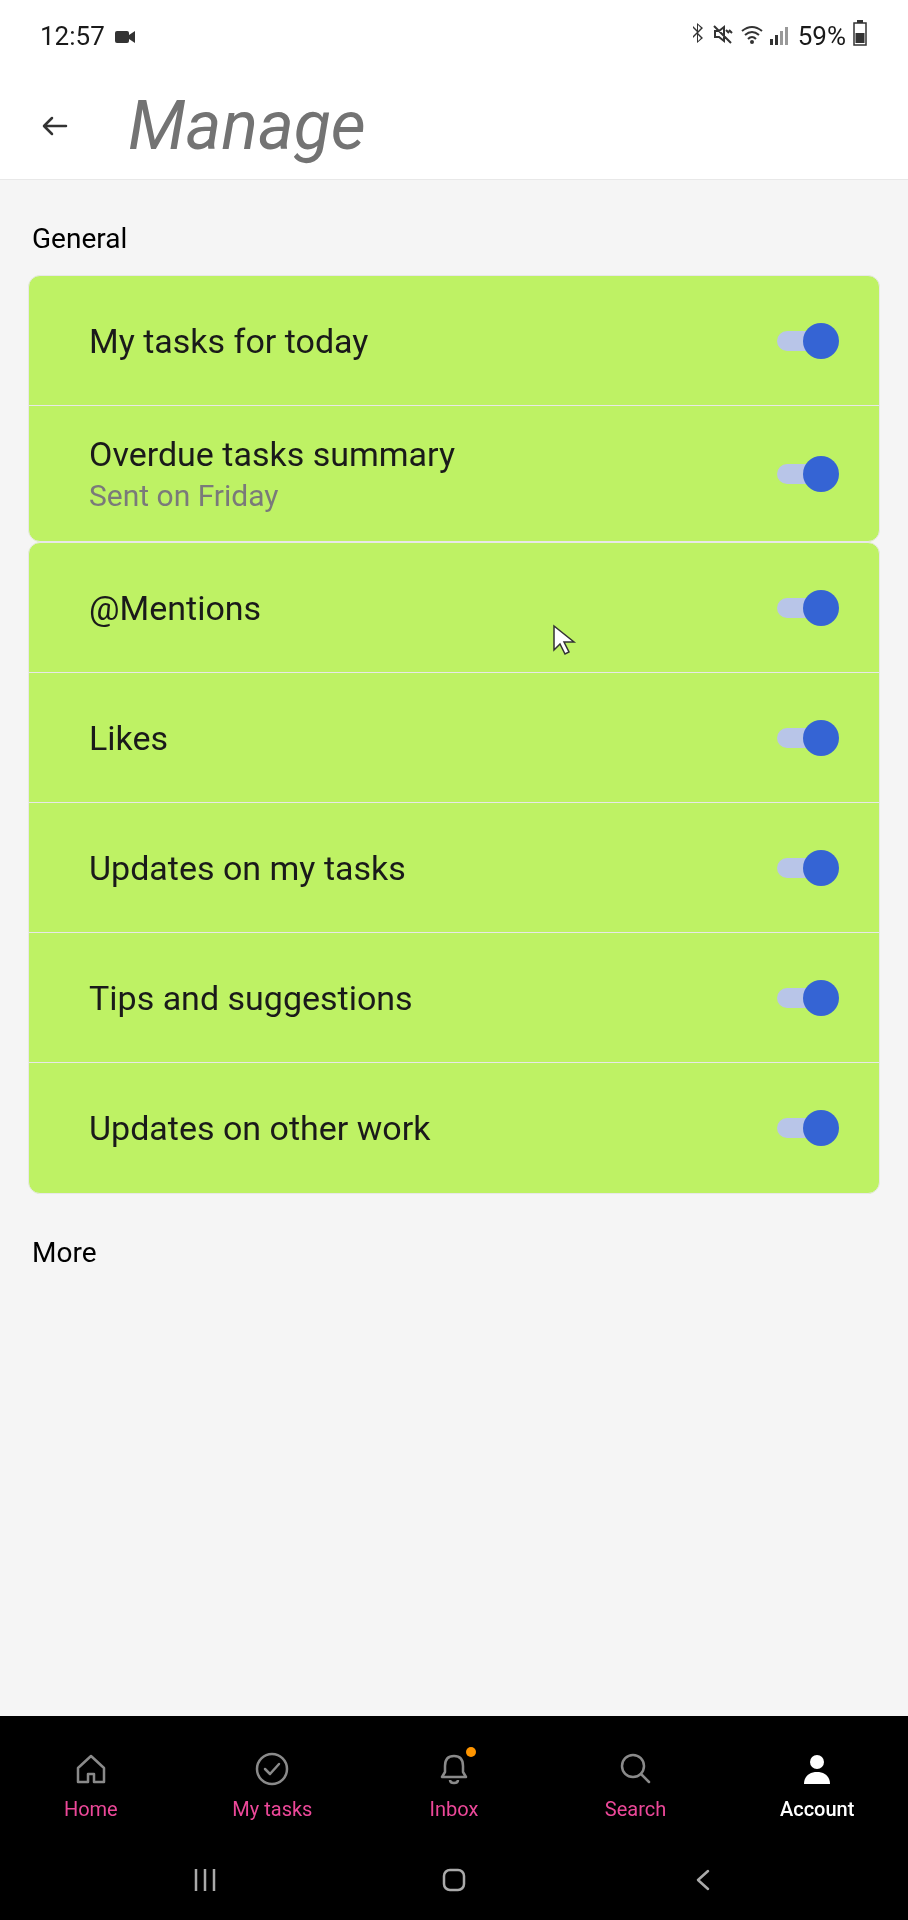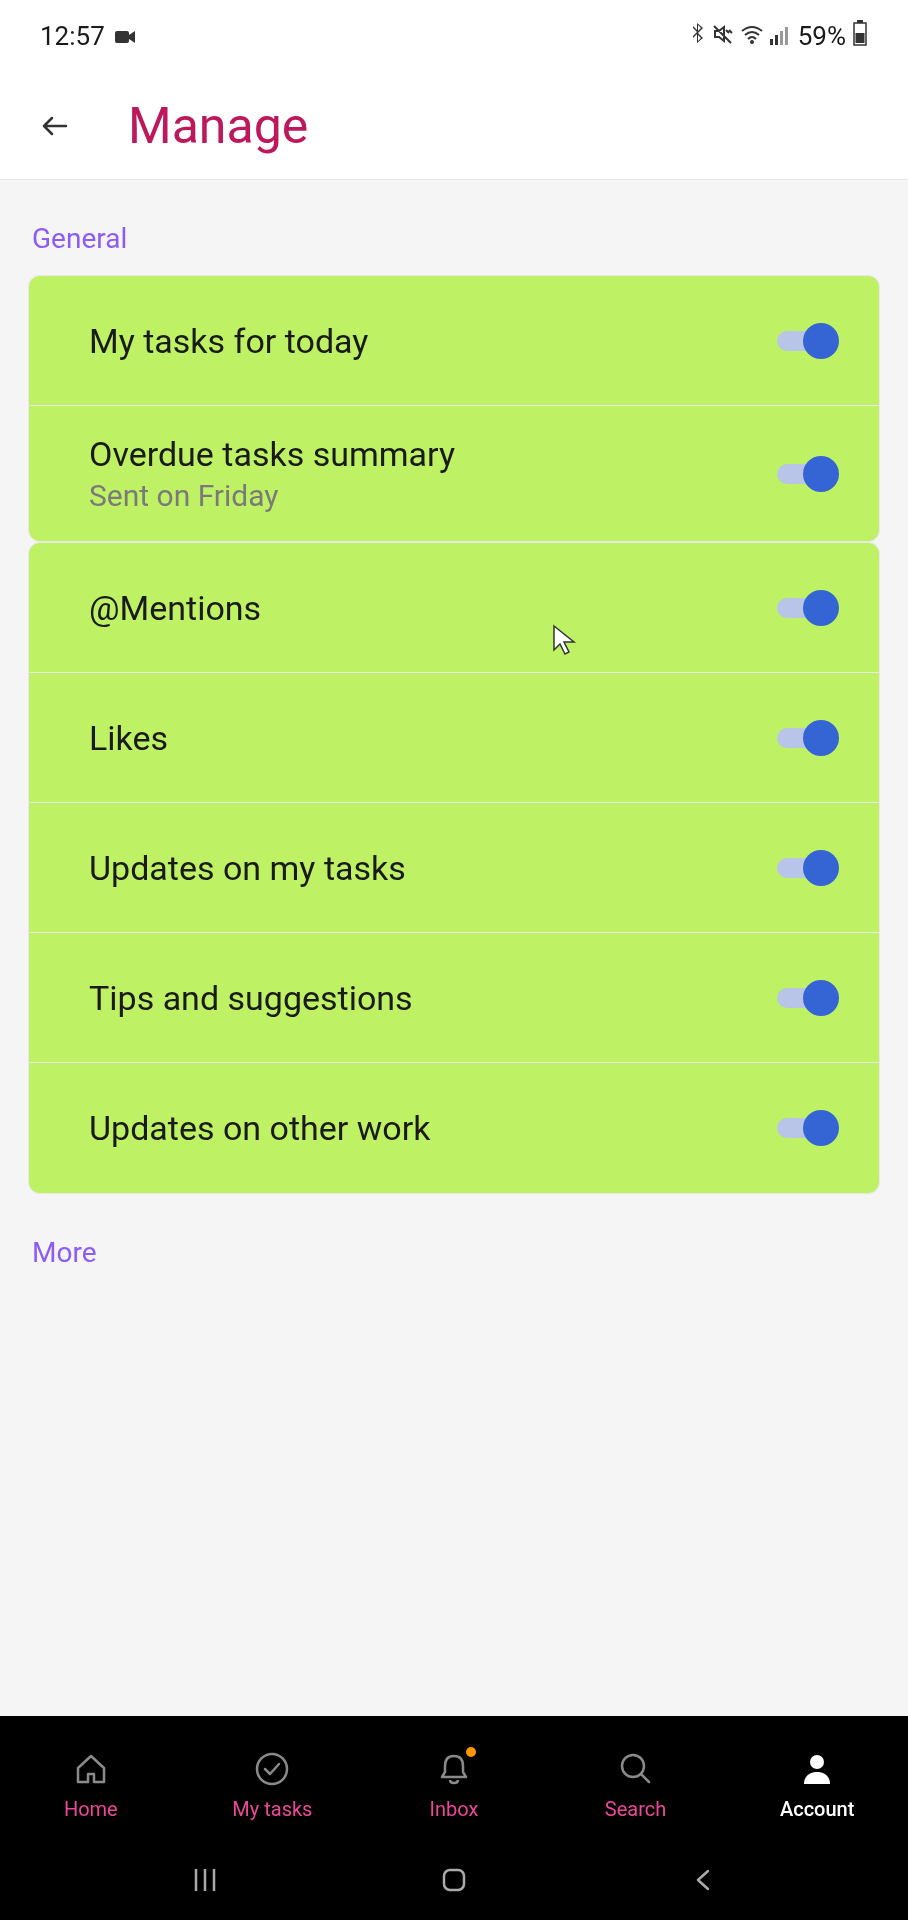--- a/index.html
+++ b/index.html
@@ -41,31 +41,32 @@
       border-bottom: 1px solid #e8e8e8;
     }
     .back-btn {
       width: 40px;
       height: 40px;
       display: flex;
       align-items: center;
       justify-content: center;
     }
     .page-title {
-      font-size: 50px;
+      font-size: 68px;
       font-weight: 400;
-      color: #be185d;
+      color: #737373;
+      font-style: italic;
     }
     .content {
       background: #f5f5f5;
       padding-bottom: 20px;
     }
     .section-header {
       font-size: 28px;
-      color: #8b5cf6;
+      color: #000000;
       padding: 42px 32px 20px 32px;
     }
     .card {
       background: #bef264;
       margin: 0 28px;
       border-radius: 12px;
       overflow: hidden;
       border: 1px solid #e8e8e8;
     }
     .list-item {

